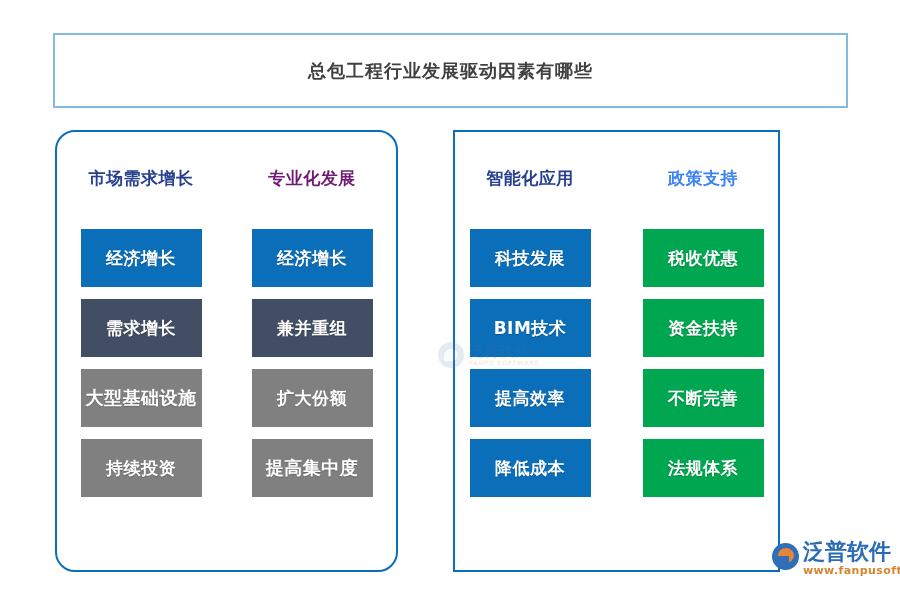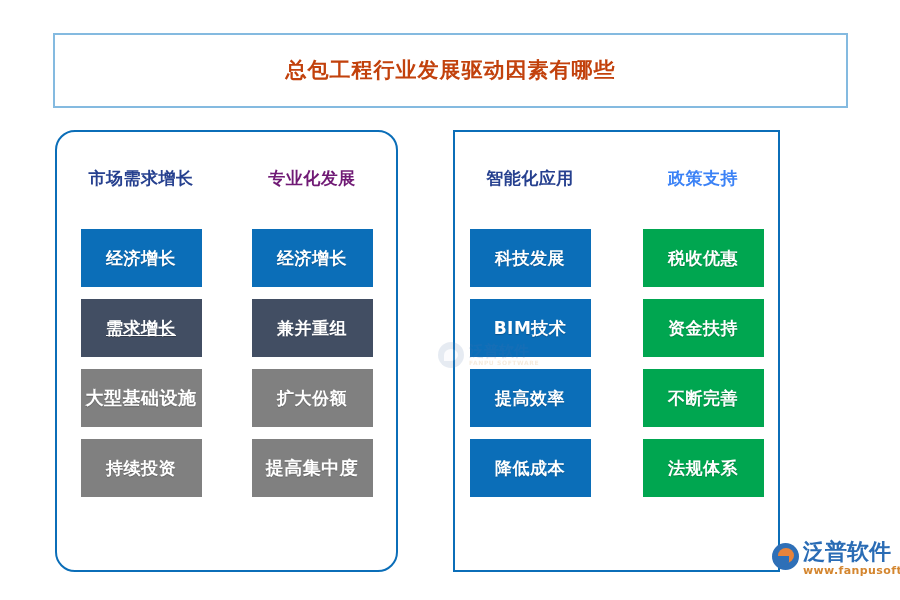--- a/index.html
+++ b/index.html
@@ -30,23 +30,23 @@
     width: 795px;
     height: 75px;
     border: 2px solid #84bae0;
     box-sizing: border-box;
     display: flex;
     align-items: center;
     justify-content: center;
     background: #ffffff;
   }
   .title-text {
-    font-size: 21px;
-    font-weight: bold;
-    color: #c2410c;
+    font-size: 18px;
+    font-weight: bold;
+    color: #404040;
     letter-spacing: 1px;
     line-height: 1;
     white-space: nowrap;
   }
 
   
   .panel {
     position: absolute;
     top: 130px;
     height: 442px;
@@ -222,21 +222,21 @@
   <div class="title-box">
     <div class="title-text">总包工程行业发展驱动因素有哪些</div>
   </div>
 
   <div class="panel panel-left" style="border-color: rgb(11, 110, 184); border-radius: 20px;">
     <div class="panel-inner">
 
       <div class="column">
         <div class="col-header" style="color: rgb(38, 64, 143);">市场需求增长</div>
         <div class="chip blue" style="background: rgb(11, 110, 184);">经济增长</div>
-        <div class="chip slate" style="background: rgb(66, 78, 99); text-decoration: underline;">需求增长</div>
+        <div class="chip slate" style="background: rgb(66, 78, 99);">需求增长</div>
         <div class="chip gray wide-label" style="background: rgb(128, 128, 128);">大型基础设施</div>
         <div class="chip gray" style="background: rgb(128, 128, 128);">持续投资</div>
       </div>
 
       <div class="column">
         <div class="col-header" style="color: #701a75;">专业化发展</div>
         <div class="chip blue" style="background: rgb(11, 110, 184);">经济增长</div>
         <div class="chip slate" style="background: rgb(66, 78, 99);">兼并重组</div>
         <div class="chip gray" style="background: rgb(128, 128, 128);">扩大份额</div>
         <div class="chip gray wide-label" style="background: rgb(128, 128, 128);">提高集中度</div>

